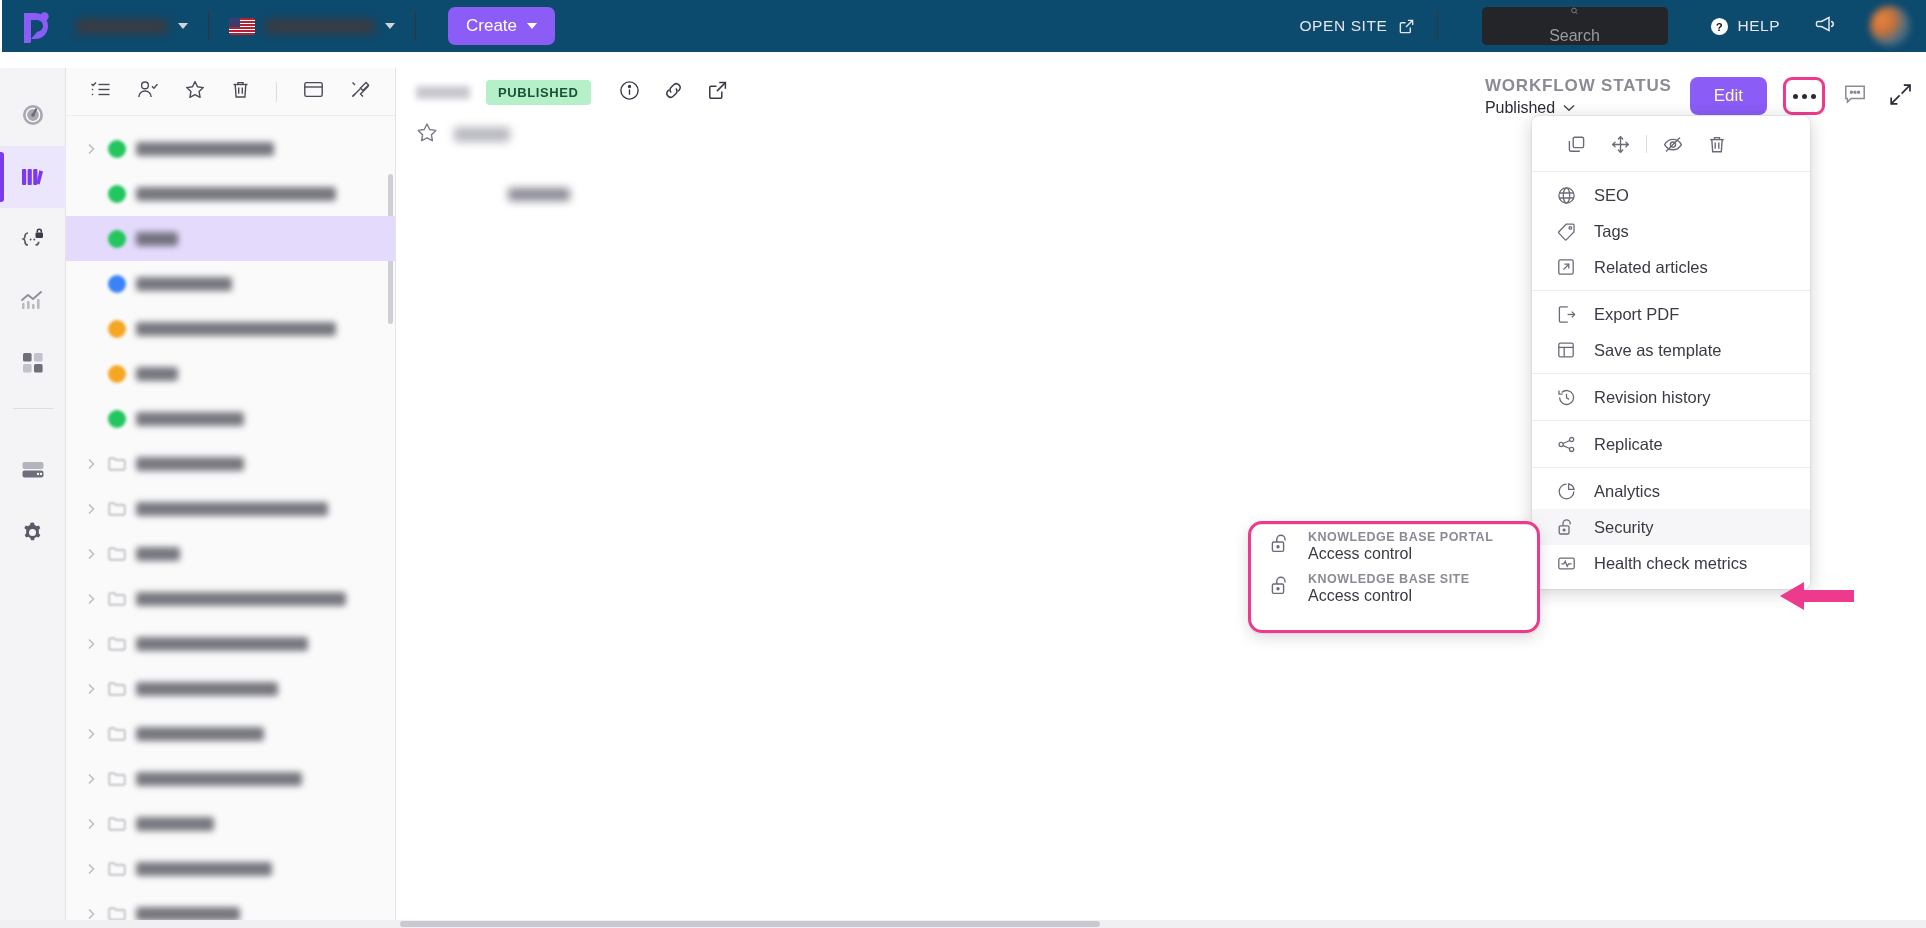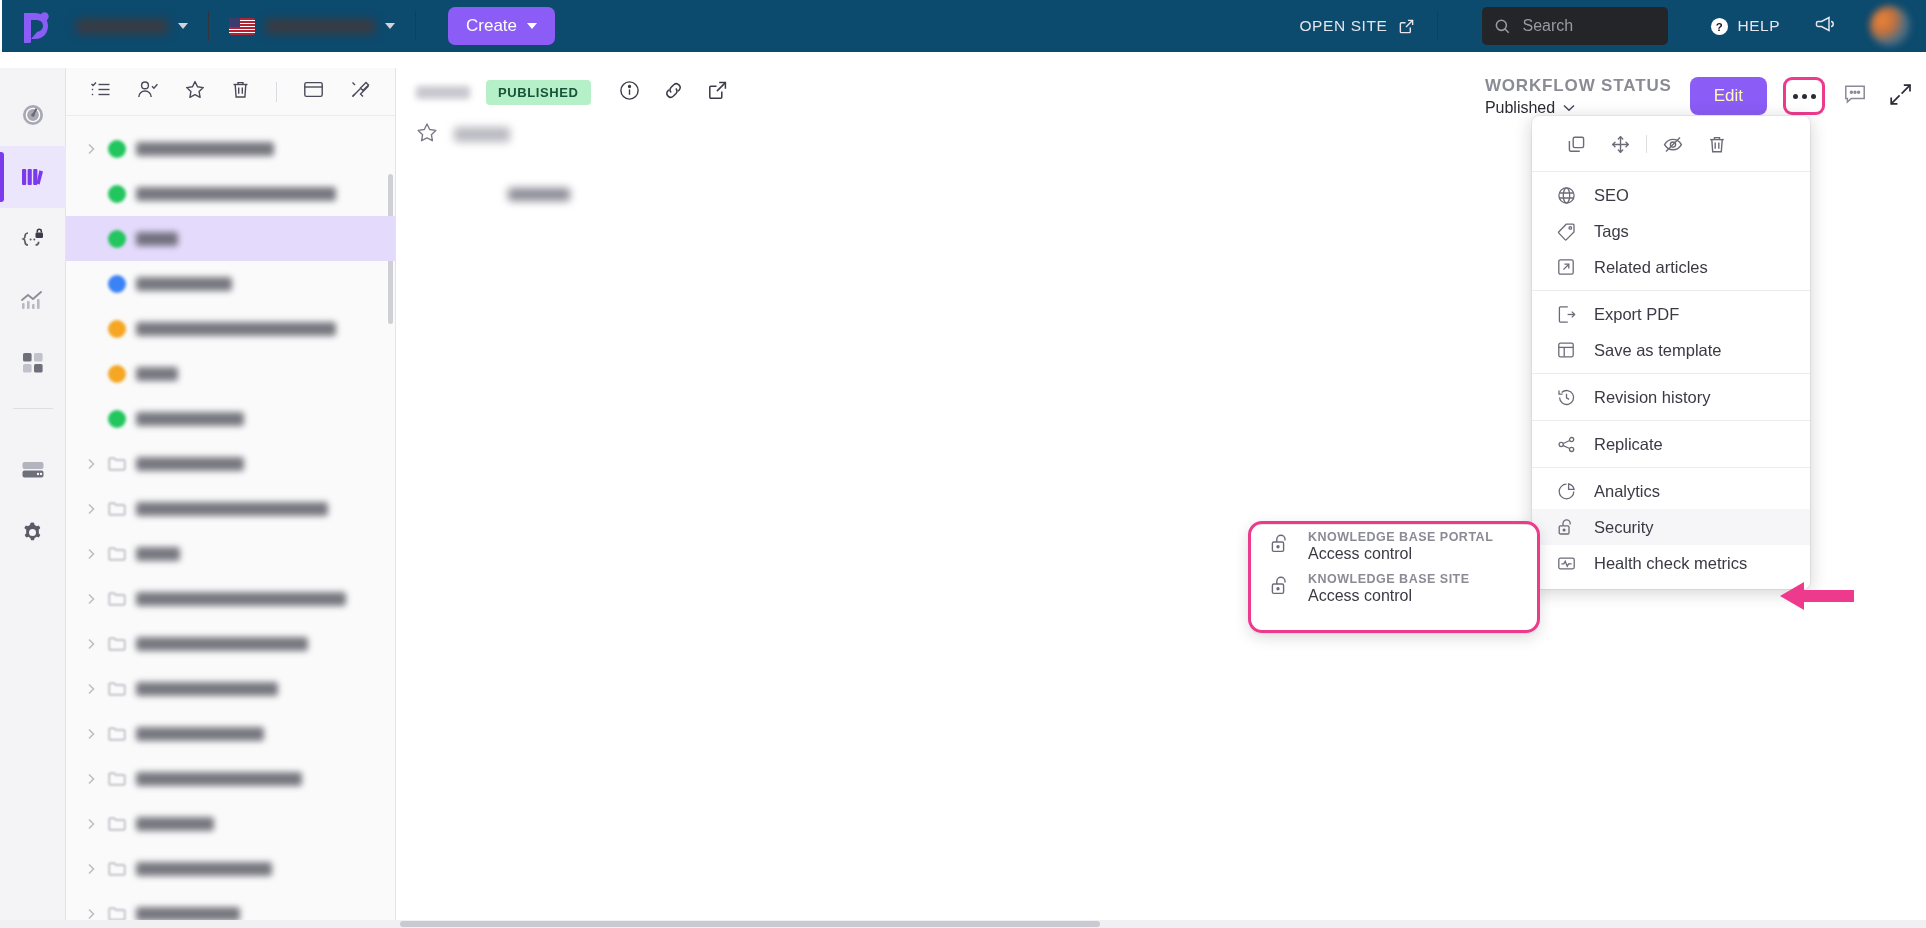--- a/index.html
+++ b/index.html
@@ -34,21 +34,21 @@
     margin-left: 18px; background:#8b5cf6; color:#fff; border:none;
     height: 38px; padding: 0 18px; border-radius: 7px; font-size: 17px;
     display:flex; align-items:center; gap:10px; cursor:pointer; font-family:inherit;
   }
   .create-btn .caret { border-top-color:#fff; }
 
   .topbar-right { margin-left:auto; display:flex; align-items:center; gap: 8px; padding-right: 18px; }
   .open-site { color:#e6e6ea; font-size:15.5px; letter-spacing:.6px; display:flex; align-items:center; gap:10px; cursor:pointer; }
   .search-box {
     margin-left: 22px; width: 186px; height: 38px; background:#242529; border-radius:5px;
-    display:flex; align-items:center; gap:12px; padding: 0 12px; cursor:text;
+    display:flex; align-items:center; gap:12px; padding: 0 12px; cursor:text;flex-direction:column;
   }
   .search-box .ph { color:#9a9aa4; font-size:16px; }
   .help-wrap { display:flex; align-items:center; gap:9px; margin-left: 34px; color:#e6e6ea; font-size:15.5px; letter-spacing:.5px; cursor:pointer; }
   .megaphone { margin-left: 26px; cursor:pointer; }
   .avatar {
     margin-left: 26px; width:40px; height:40px; border-radius:50%;
     background: radial-gradient(circle at 30% 35%, #e8863c 0%, #c9713a 32%, #4a6f86 62%, #2d4a5e 100%);
     filter: blur(3.5px); cursor:pointer;
   }
 

